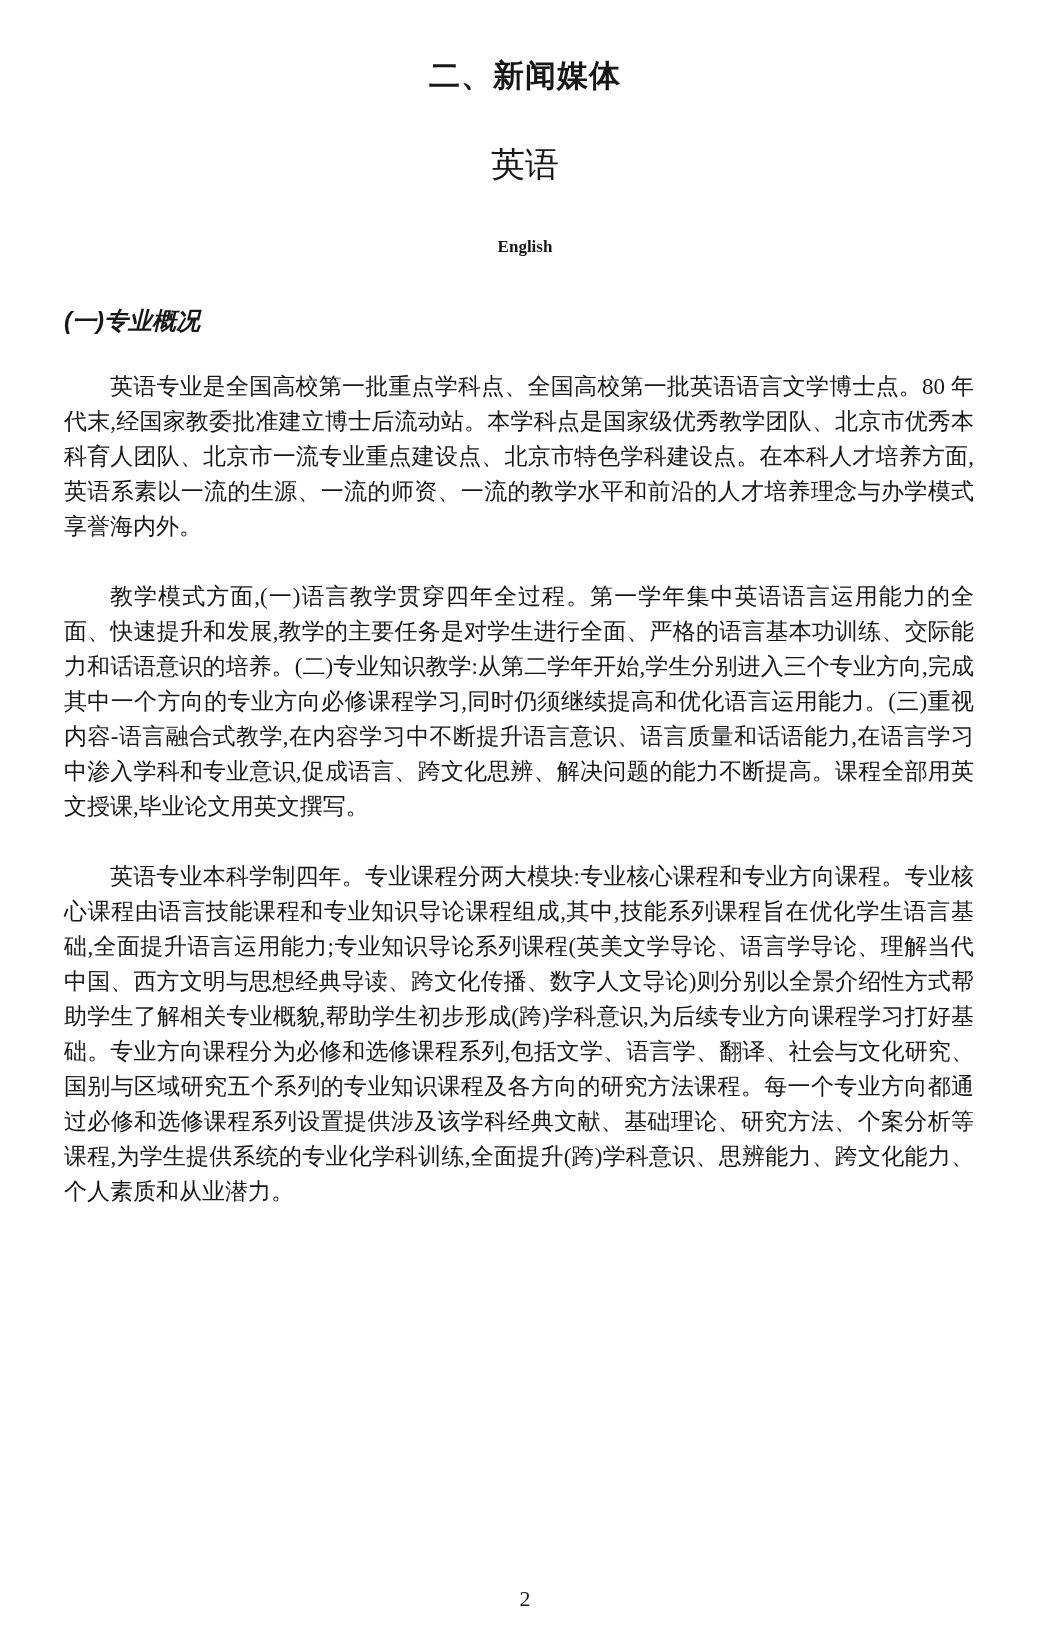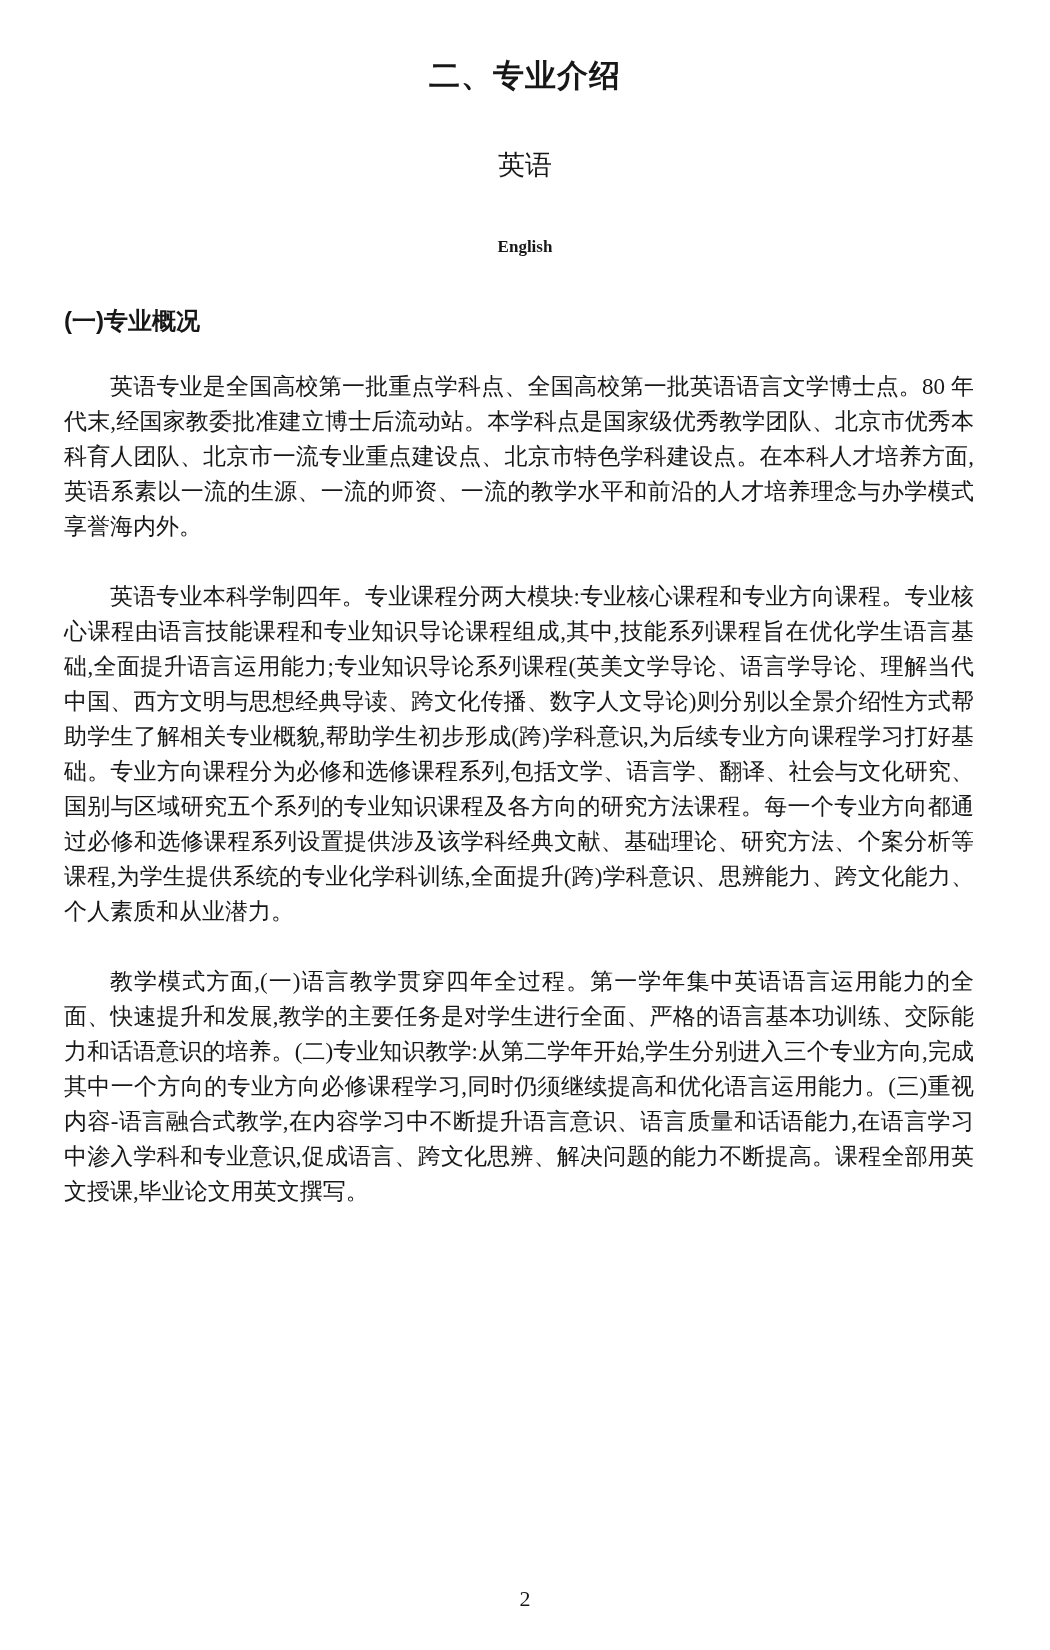--- a/index.html
+++ b/index.html
@@ -28,38 +28,39 @@
     font-family: "Liberation Sans", sans-serif;
     font-weight: 700;
     font-size: 31px;
     line-height: 40px;
     letter-spacing: 1px;
   }
   .major-title-cn {
     margin: 52px 0 0 0;
     text-align: center;
     font-weight: 400;
-    font-size: 27px;
+    font-size: 34px;
     line-height: 34px;
   }
   .major-title-en {
     margin: 50px 0 0 0;
     text-align: center;
     font-family: "Liberation Serif", serif;
     font-weight: 700;
     font-size: 17px;
     line-height: 30px;
   }
   .section-heading {
     margin: 44px 0 0 0;
     text-align: left;
     font-family: "Liberation Sans", sans-serif;
     font-weight: 700;
     font-size: 24px;
     line-height: 30px;
+    font-style: italic;
   }
   .paragraphs {
     margin-top: 33px;
   }
   .para {
     margin: 0 12px 35px 0;
     font-size: 23px;
     line-height: 35px;
     text-align: justify;
     text-justify: inter-character;
@@ -75,29 +76,29 @@
     font-size: 22px;
     line-height: 26px;
     font-family: "Liberation Serif", serif;
   }
 </style>
 </head>
 <body>
 
 <div class="page">
 
-  <h1 class="doc-title">二、专业介绍</h1>
+  <h1 class="doc-title">二、新闻媒体</h1>
 
   <h2 class="major-title-cn">英语</h2>
 
   <h3 class="major-title-en">English</h3>
 
   <h4 class="section-heading">(一)专业概况</h4>
 
   <div class="paragraphs">
       <p class="para">英语专业是全国高校第一批重点学科点、全国高校第一批英语语言文学博士点。80 年代末,经国家教委批准建立博士后流动站。本学科点是国家级优秀教学团队、北京市优秀本科育人团队、北京市一流专业重点建设点、北京市特色学科建设点。在本科人才培养方面,英语系素以一流的生源、一流的师资、一流的教学水平和前沿的人才培养理念与办学模式享誉海内外。</p>
+      <p class="para">教学模式方面,(一)语言教学贯穿四年全过程。第一学年集中英语语言运用能力的全面、快速提升和发展,教学的主要任务是对学生进行全面、严格的语言基本功训练、交际能力和话语意识的培养。(二)专业知识教学:从第二学年开始,学生分别进入三个专业方向,完成其中一个方向的专业方向必修课程学习,同时仍须继续提高和优化语言运用能力。(三)重视内容-语言融合式教学,在内容学习中不断提升语言意识、语言质量和话语能力,在语言学习中渗入学科和专业意识,促成语言、跨文化思辨、解决问题的能力不断提高。课程全部用英文授课,毕业论文用英文撰写。</p>
       <p class="para">英语专业本科学制四年。专业课程分两大模块:专业核心课程和专业方向课程。专业核心课程由语言技能课程和专业知识导论课程组成,其中,技能系列课程旨在优化学生语言基础,全面提升语言运用能力;专业知识导论系列课程(英美文学导论、语言学导论、理解当代中国、西方文明与思想经典导读、跨文化传播、数字人文导论)则分别以全景介绍性方式帮助学生了解相关专业概貌,帮助学生初步形成(跨)学科意识,为后续专业方向课程学习打好基础。专业方向课程分为必修和选修课程系列,包括文学、语言学、翻译、社会与文化研究、国别与区域研究五个系列的专业知识课程及各方向的研究方法课程。每一个专业方向都通过必修和选修课程系列设置提供涉及该学科经典文献、基础理论、研究方法、个案分析等课程,为学生提供系统的专业化学科训练,全面提升(跨)学科意识、思辨能力、跨文化能力、个人素质和从业潜力。</p>
-      <p class="para">教学模式方面,(一)语言教学贯穿四年全过程。第一学年集中英语语言运用能力的全面、快速提升和发展,教学的主要任务是对学生进行全面、严格的语言基本功训练、交际能力和话语意识的培养。(二)专业知识教学:从第二学年开始,学生分别进入三个专业方向,完成其中一个方向的专业方向必修课程学习,同时仍须继续提高和优化语言运用能力。(三)重视内容-语言融合式教学,在内容学习中不断提升语言意识、语言质量和话语能力,在语言学习中渗入学科和专业意识,促成语言、跨文化思辨、解决问题的能力不断提高。课程全部用英文授课,毕业论文用英文撰写。</p>
     </div>
 
   <div class="page-number">2</div>
 
 </div>
 
 </body></html>

